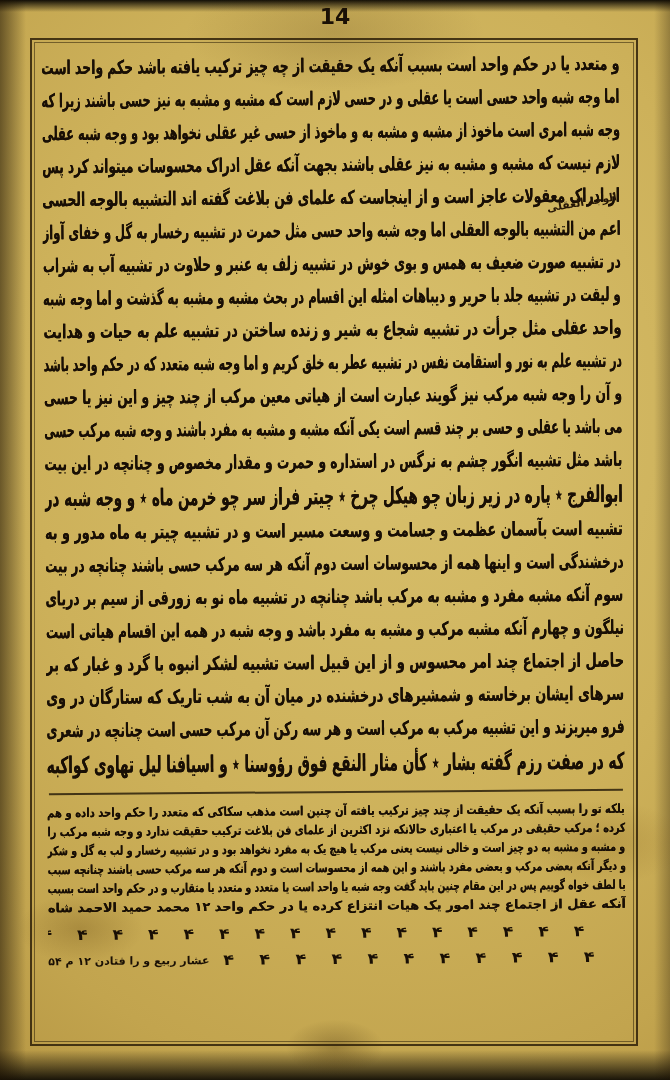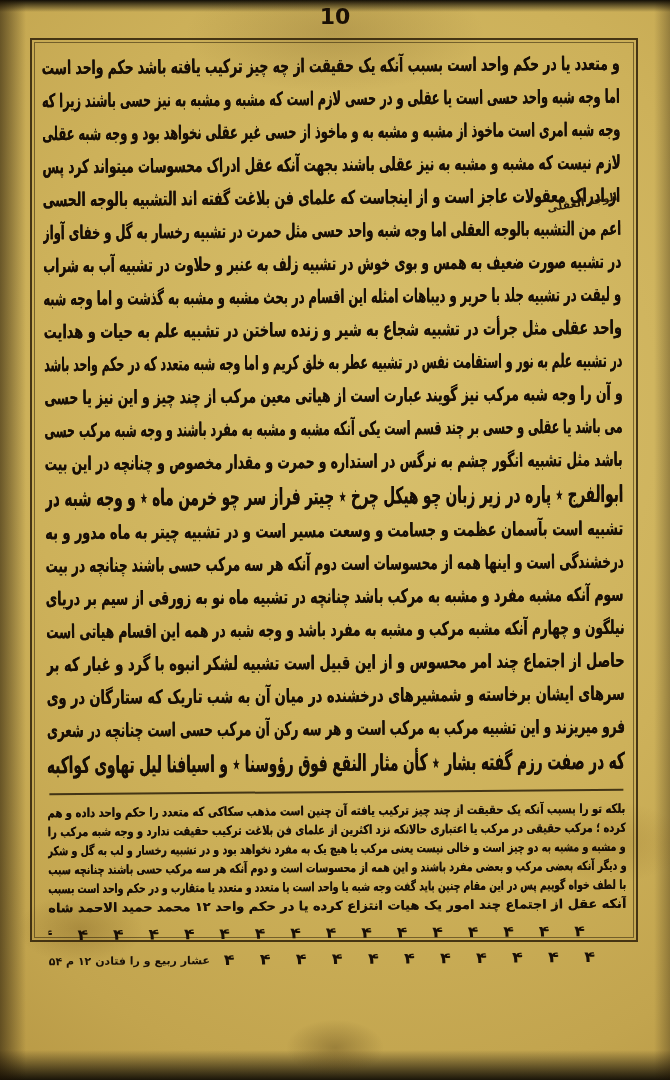--- a/index.html
+++ b/index.html
@@ -27,21 +27,21 @@
       radial-gradient(90px 50px at 12% 86%, rgba(90,60,10,.25), transparent 70%),
       radial-gradient(120px 60px at 90% 78%, rgba(120,85,20,.22), transparent 70%),
       radial-gradient(200px 80px at 50% 3%, rgba(70,45,8,.18), transparent 75%),
       radial-gradient(70px 40px at 50% 97%, rgba(60,40,8,.3), transparent 70%);
   }
   .page-number{
     position:absolute;top:4px;left:0;width:100%;text-align:center;
     font-size:22px;font-weight:bold;color:#1a1005;z-index:3;
   }
   .frame{
-    position:absolute;left:30px;top:38px;width:608px;height:904px;
+    position:absolute;left:30px;top:38px;width:608px;height:1008px;
     border:2px solid rgba(46,32,8,.85);
     box-sizing:border-box;z-index:2;
   }
   .frame-inner{
     position:absolute;inset:2px;border:1px solid rgba(46,32,8,.55);
   }
   .content{
     position:absolute;inset:0;padding:9px 13px 6px 13px;box-sizing:border-box;
     direction:rtl;color:#190f05;
     transform:rotate(-0.45deg);
@@ -77,21 +77,21 @@
   }
   .bottom-row .orn-row{flex:1;margin-top:0;}
 </style>
 </head>
 <body>
 
 <div class="scan">
   <div class="edges"></div>
   <div class="stains"></div>
 
-  <div class="page-number">10</div>
+  <div class="page-number">14</div>
 
   <div class="frame">
     <div class="frame-inner"></div>
 
     <div class="content">
 
       <div class="tline"><span class="fit" style="transform: scaleX(0.650169);">و متعدد یا در حکم واحد است بسبب آنکه یک حقیقت از چه چیز ترکیب یافته باشد حکم واحد است</span></div>
       <div class="tline"><span class="fit" style="transform: scaleX(0.597725);">اما وجه شبه واحد حسی است یا عقلی و در حسی لازم است که مشبه و مشبه به نیز حسی باشند زیرا که</span></div>
       <div class="tline"><span class="fit" style="transform: scaleX(0.599585);">وجه شبه امری است ماخوذ از مشبه و مشبه به و ماخوذ از حسی غیر عقلی نخواهد بود و وجه شبه عقلی</span></div>
       <div class="tline"><span class="fit" style="transform: scaleX(0.635165);">لازم نیست که مشبه و مشبه به نیز عقلی باشند بجهت آنکه عقل ادراک محسوسات میتواند کرد پس</span></div>

